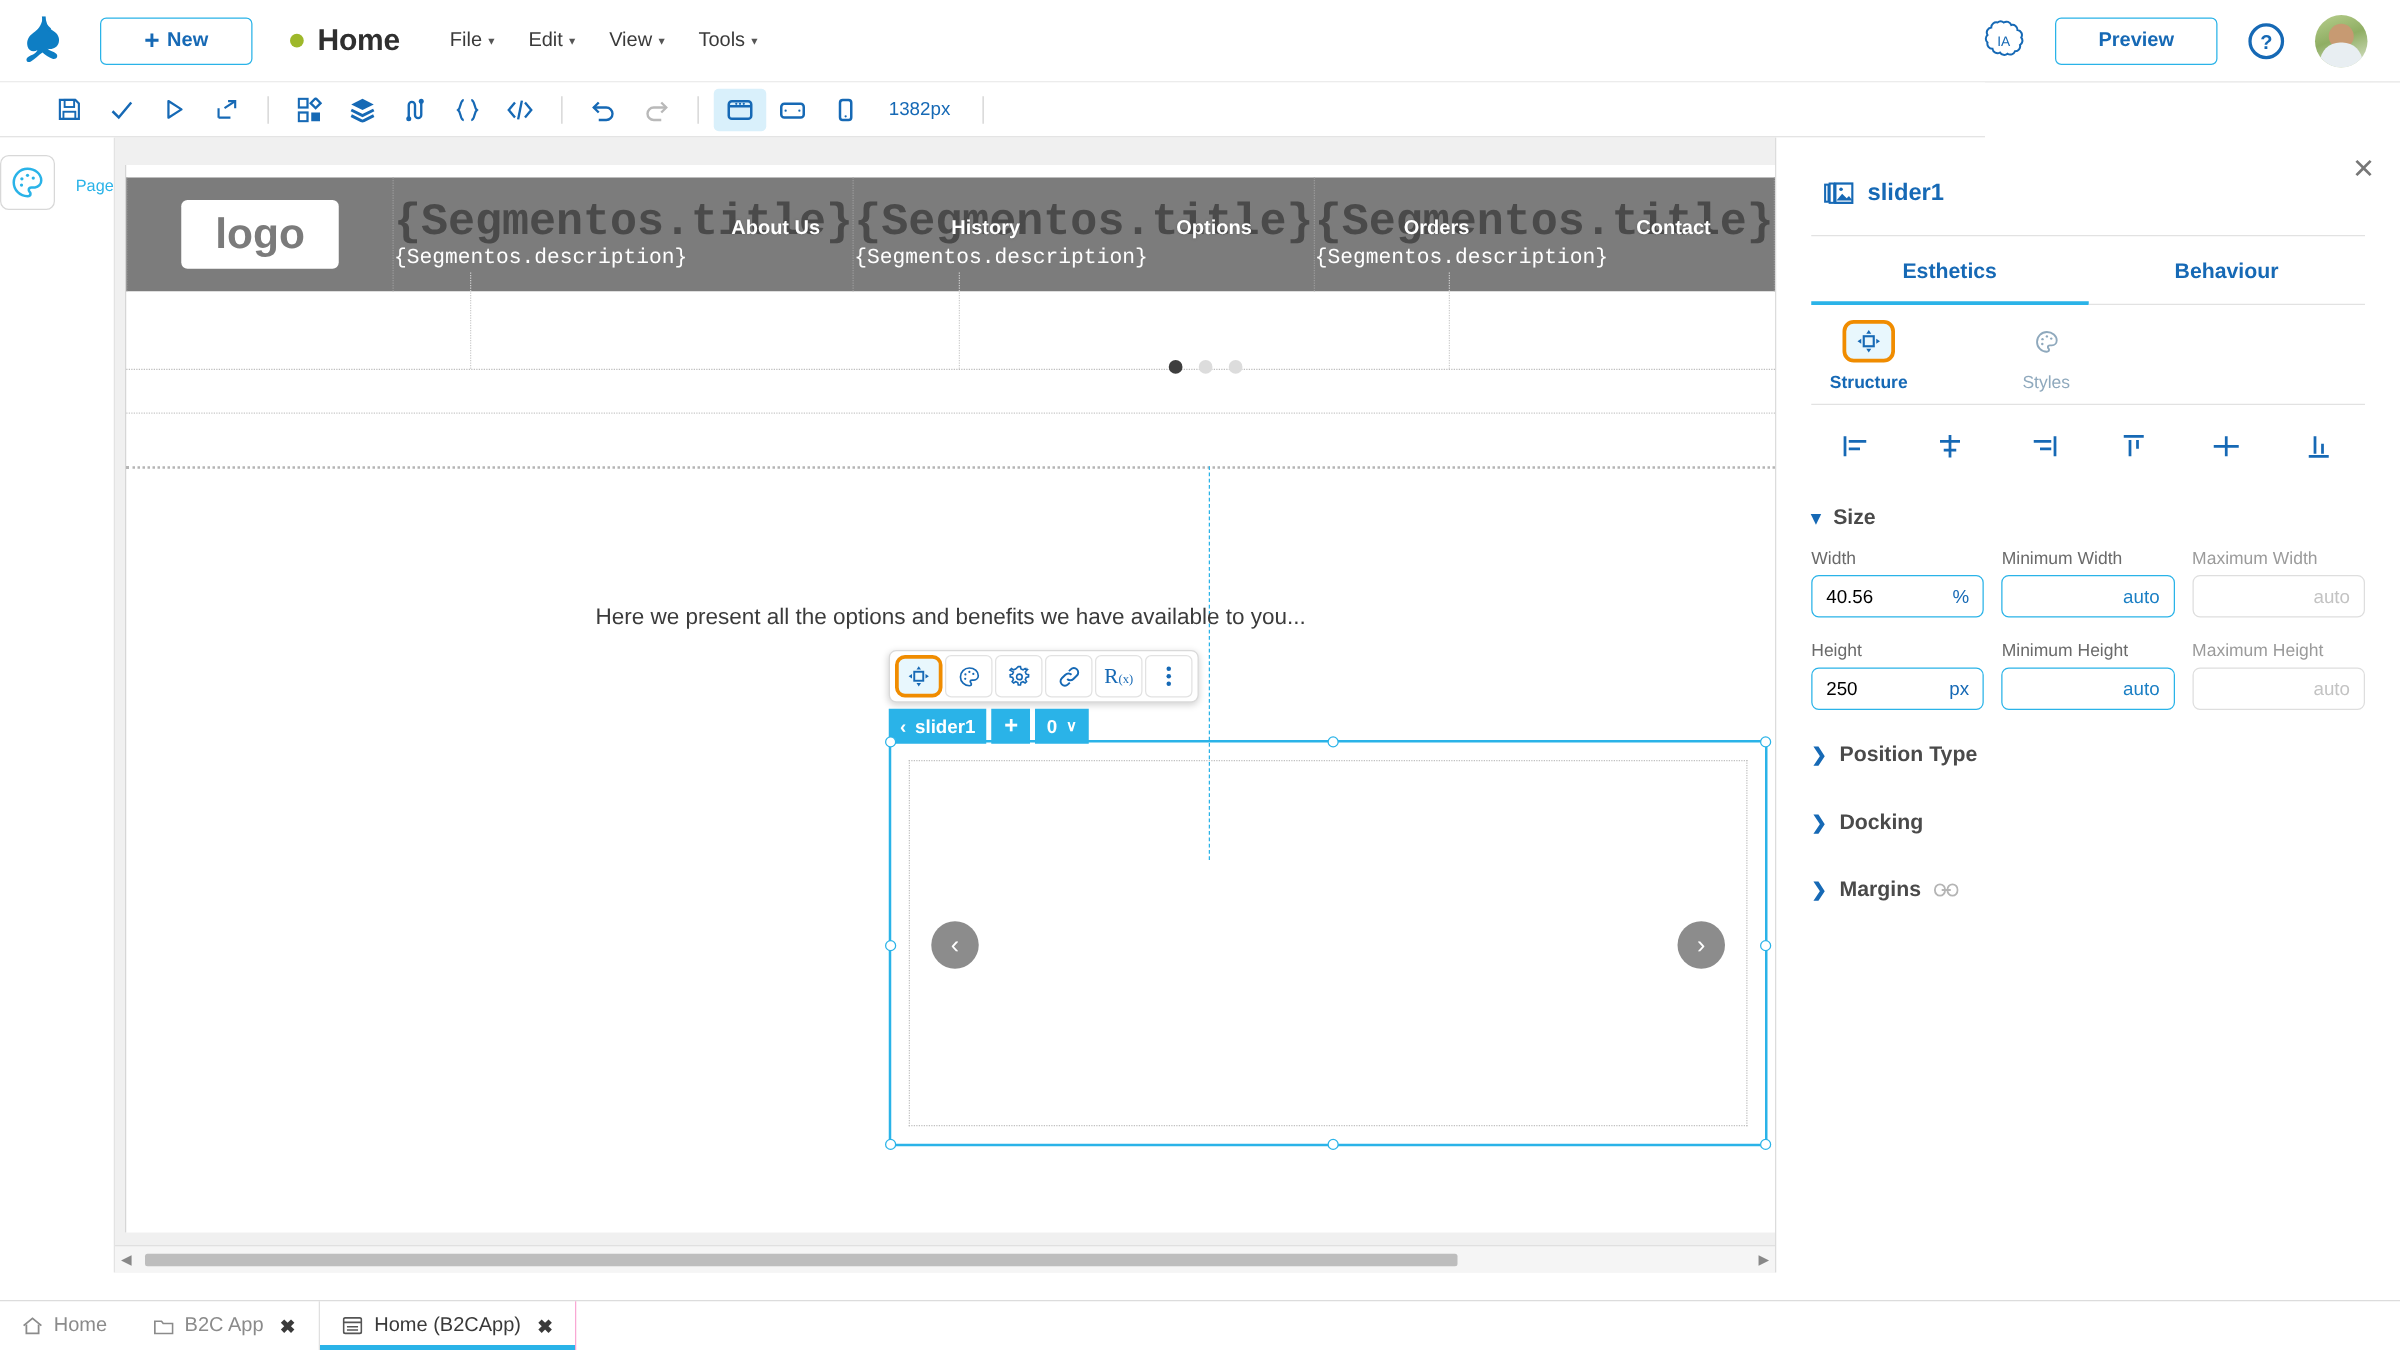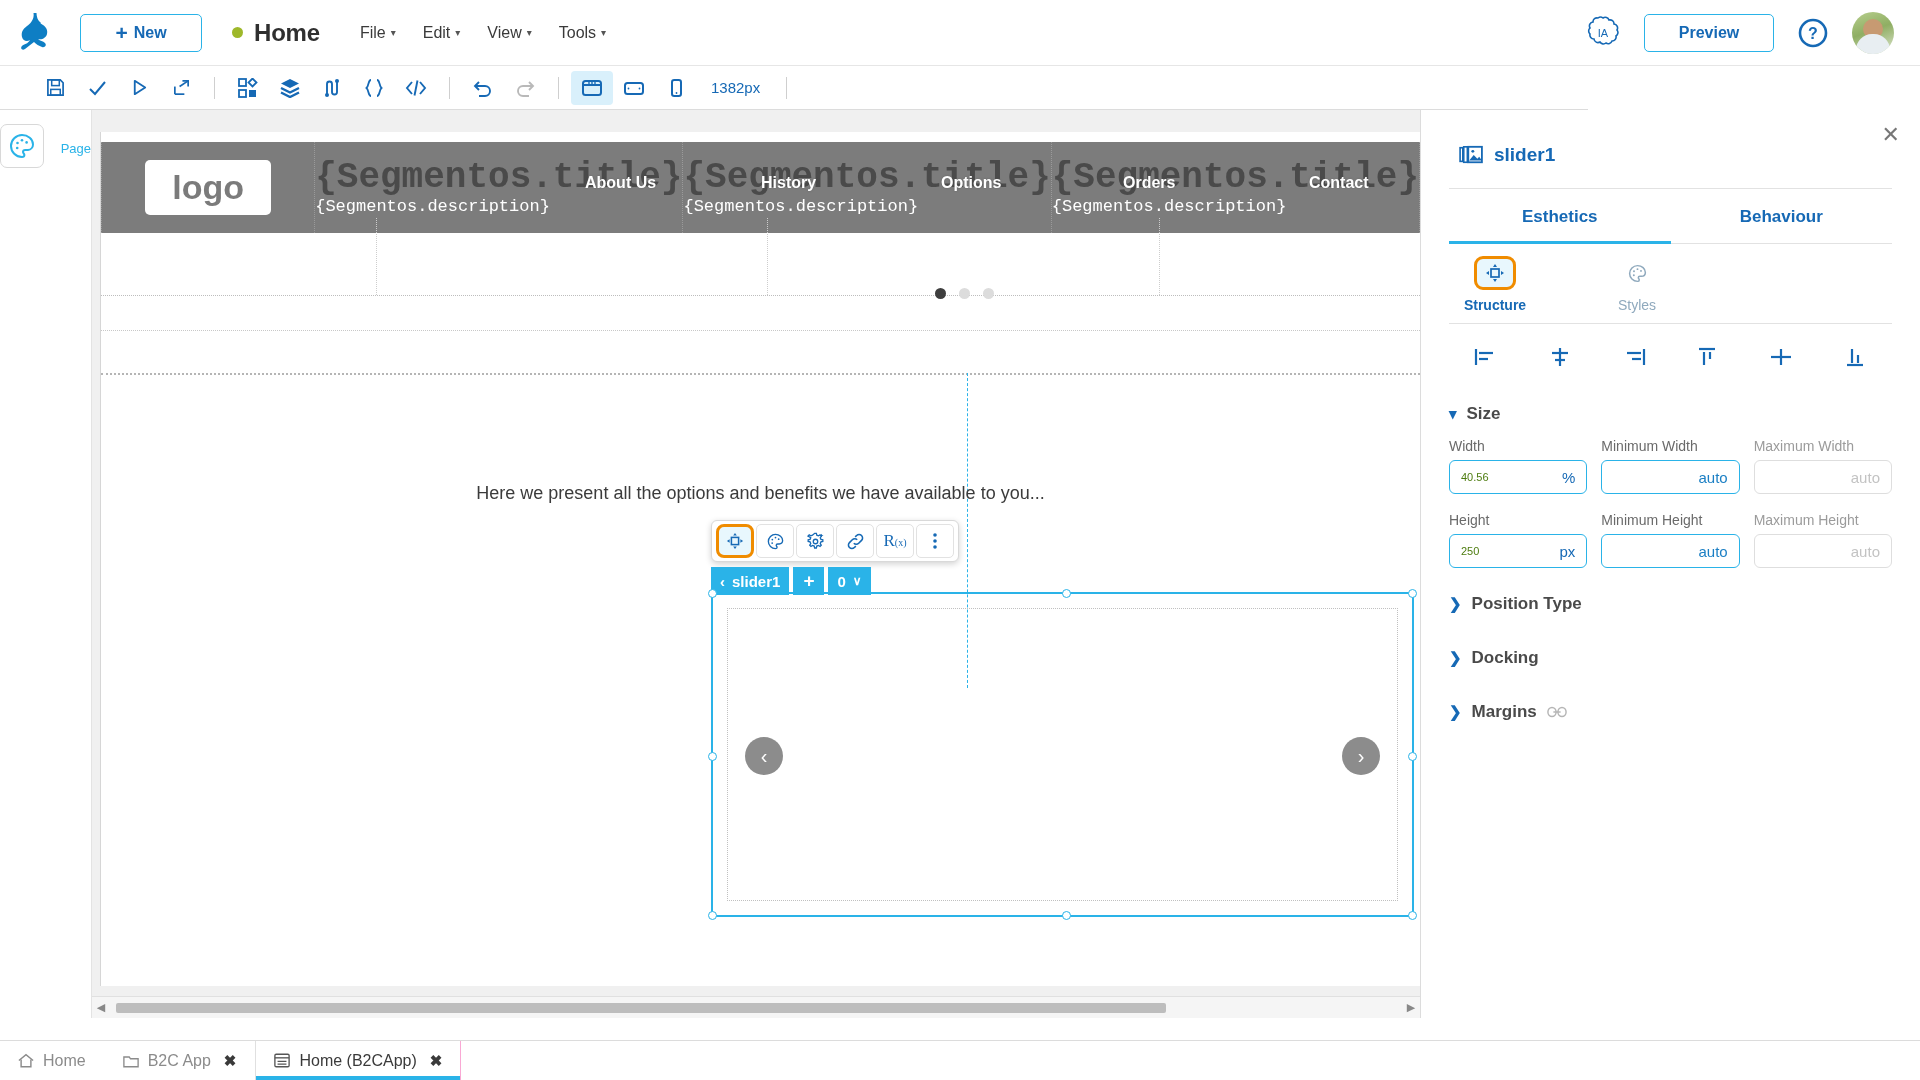--- a/index.html
+++ b/index.html
@@ -208,21 +208,21 @@
   }
   .chev { color:#1669b5; font-size:15px; font-weight:bold; }
   .field-grid { display:grid; grid-template-columns: 1fr 1fr 1fr; gap:14px; margin:14px 28px 0; }
   .field-label { font-size:14px; color:#6a6a6a; margin-bottom:6px; }
   .field-label.dim { color:#9b9b9b; }
   .field-box {
     height:34px; border:1.5px solid #2ab3e8; border-radius:6px; display:flex; align-items:center;
     padding:0 11px; background:#fff; cursor:text;
   }
   .field-box.grey { border:1.5px solid #dedede; }
-  .fb-val { font-size:11px; color:#4d7c0f; }
+  .fb-val { font-size:15px; color:#000000; }
   .fb-unit { margin-left:auto; font-size:15px; color:#1669b5; }
   .fb-auto { margin-left:auto; font-size:15px; color:#1b7fc4; }
   .fb-auto.pale { color:#c3c3c3; }
   .sec-row { margin:34px 28px 0; display:flex; align-items:center; gap:10px; cursor:pointer;
              font-size:17px; font-weight:bold; color:#4a4a4a; }
 
   
   .bottom-bar {
     position:absolute; left:0; bottom:0; width:1920px; height:40px; background:#fff;
     border-top:1px solid #dcdcdc; display:flex; align-items:stretch;

